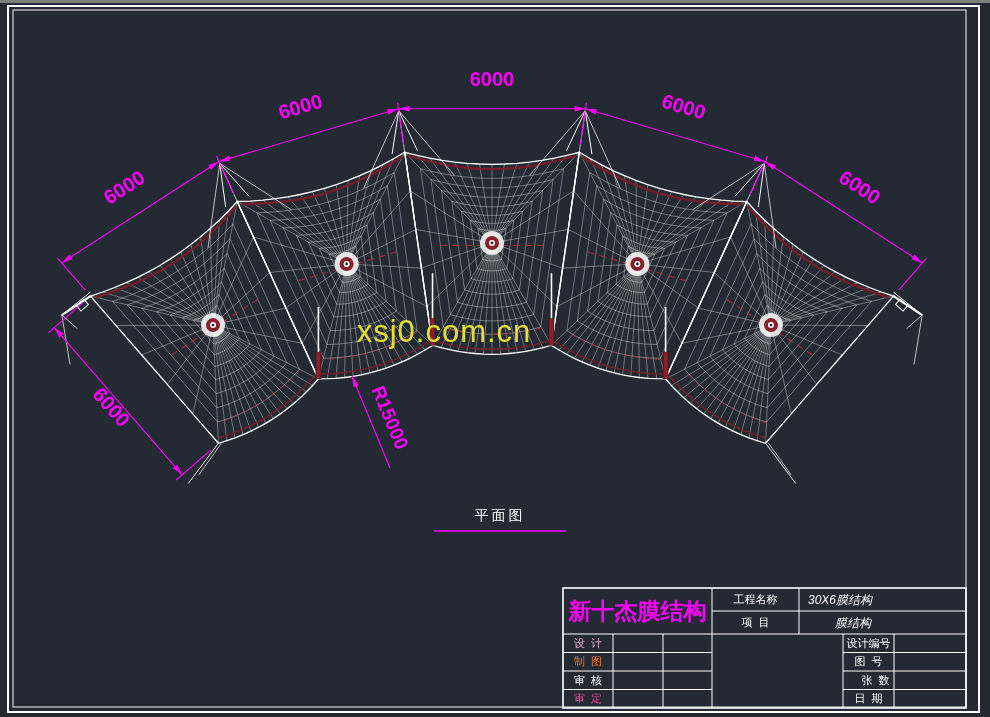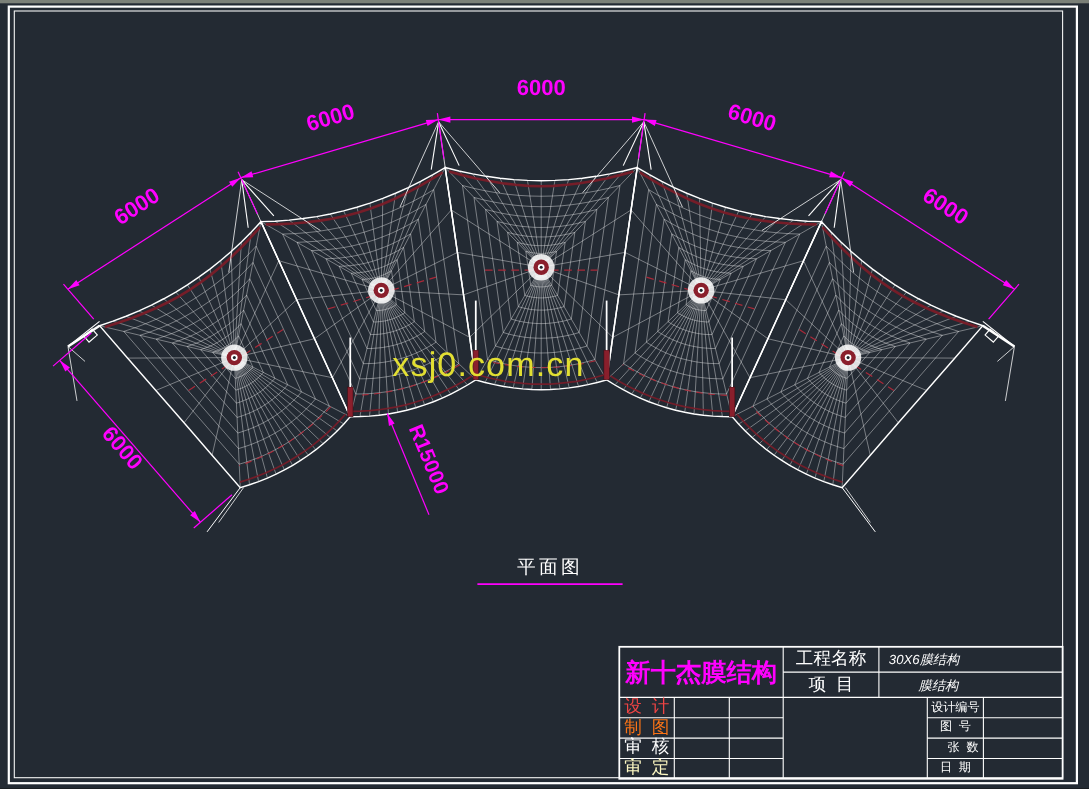--- a/index.html
+++ b/index.html
@@ -3,23 +3,23 @@
 <meta charset="utf-8">
 <style>
   html,body{margin:0;padding:0;background:#111;}
   .screen{position:relative;width:990px;height:717px;overflow:hidden;
           font-family:"Liberation Sans","DejaVu Sans",sans-serif;}
   .screen svg{position:absolute;left:0;top:0;}
   .txt{position:absolute;display:flex;align-items:center;justify-content:center;
        white-space:pre;line-height:1;}
   .txt.left{justify-content:flex-start;font-style:italic;}
   #watermark{font-weight:normal;font-size:31px;letter-spacing:1px;opacity:.95;}
-  #caption{font-size:17px;letter-spacing:3px;}
+  #caption{font-size:14px;letter-spacing:3px;}
   #company{font-weight:bold;font-size:23px;border-radius:22px;}
-  .tb-label{font-size:16px;}
+  .tb-label{font-size:11px;}
   .tb-label-sm{font-size:11px;}
   .tb-value{font-size:12px;padding-left:9px;}
   #scheme{font-size:18px;letter-spacing:7px;}
 </style>
 </head>
 <body>
 
 <div class="screen" style="background: rgb(35, 42, 51);">
   <svg id="cad" width="990" height="717" viewBox="0 0 990 717">
       <g>
@@ -462,23 +462,23 @@
   <div id="watermark" class="txt" style="left: 366px; top: 314px; width: 156px; height: 34px; color: rgb(236, 232, 50);">xsj0.com.cn</div>
 
   <div id="caption" class="txt" style="left: 436px; top: 503px; width: 128px; height: 24px; color: rgb(255, 255, 255);">平面图</div>
 
   <div id="company" class="txt" style="left: 563px; top: 589px; width: 149px; height: 45px; color: rgb(255, 0, 255);">新十杰膜结构</div>
   <div class="txt tb-label" style="left: 712px; top: 588px; width: 87px; height: 23px; color: rgb(255, 255, 255);">工程名称</div>
   <div class="txt tb-value left" style="left: 799px; top: 588px; width: 167px; height: 23px; color: rgb(255, 255, 255);">30X6膜结构</div>
   <div class="txt tb-label" style="left: 712px; top: 611px; width: 87px; height: 23px; color: rgb(255, 255, 255);">项  目</div>
   <div class="txt tb-value left" style="left: 799px; top: 611px; width: 167px; height: 23px; color: rgb(255, 255, 255); padding-left: 36px;">膜结构</div>
 
-  <div class="txt tb-label" style="left: 563px; top: 634px; width: 50px; height: 18px; color: #ef4444;">设  计</div>
+  <div class="txt tb-label" style="left: 563px; top: 634px; width: 50px; height: 18px; color: #f9a8d4;">设  计</div>
   <div class="txt tb-label" style="left: 563px; top: 652px; width: 50px; height: 19px; color: #f97316;">制  图</div>
   <div class="txt tb-label" style="left: 563px; top: 671px; width: 50px; height: 18px; color: rgb(255, 255, 255);">审  核</div>
-  <div class="txt tb-label" style="left: 563px; top: 689px; width: 50px; height: 19px; color: #fef9c3;">审  定</div>
+  <div class="txt tb-label" style="left: 563px; top: 689px; width: 50px; height: 19px; color: #ec4899;">审  定</div>
 
 
   <div class="txt tb-label-sm" style="left: 843px; top: 634px; width: 51px; height: 18px; color: rgb(255, 255, 255);">设计编号</div>
   <div class="txt tb-label-sm" style="left: 843px; top: 652px; width: 51px; height: 19px; color: rgb(255, 255, 255);">图  号</div>
   <div class="txt tb-label-sm" style="left: 862px; top: 671px; width: 27px; height: 18px; color: rgb(255, 255, 255);">张  数</div>
   <div class="txt tb-label-sm" style="left: 843px; top: 689px; width: 51px; height: 19px; color: rgb(255, 255, 255);">日  期</div>
 </div>
 
 </body></html>

